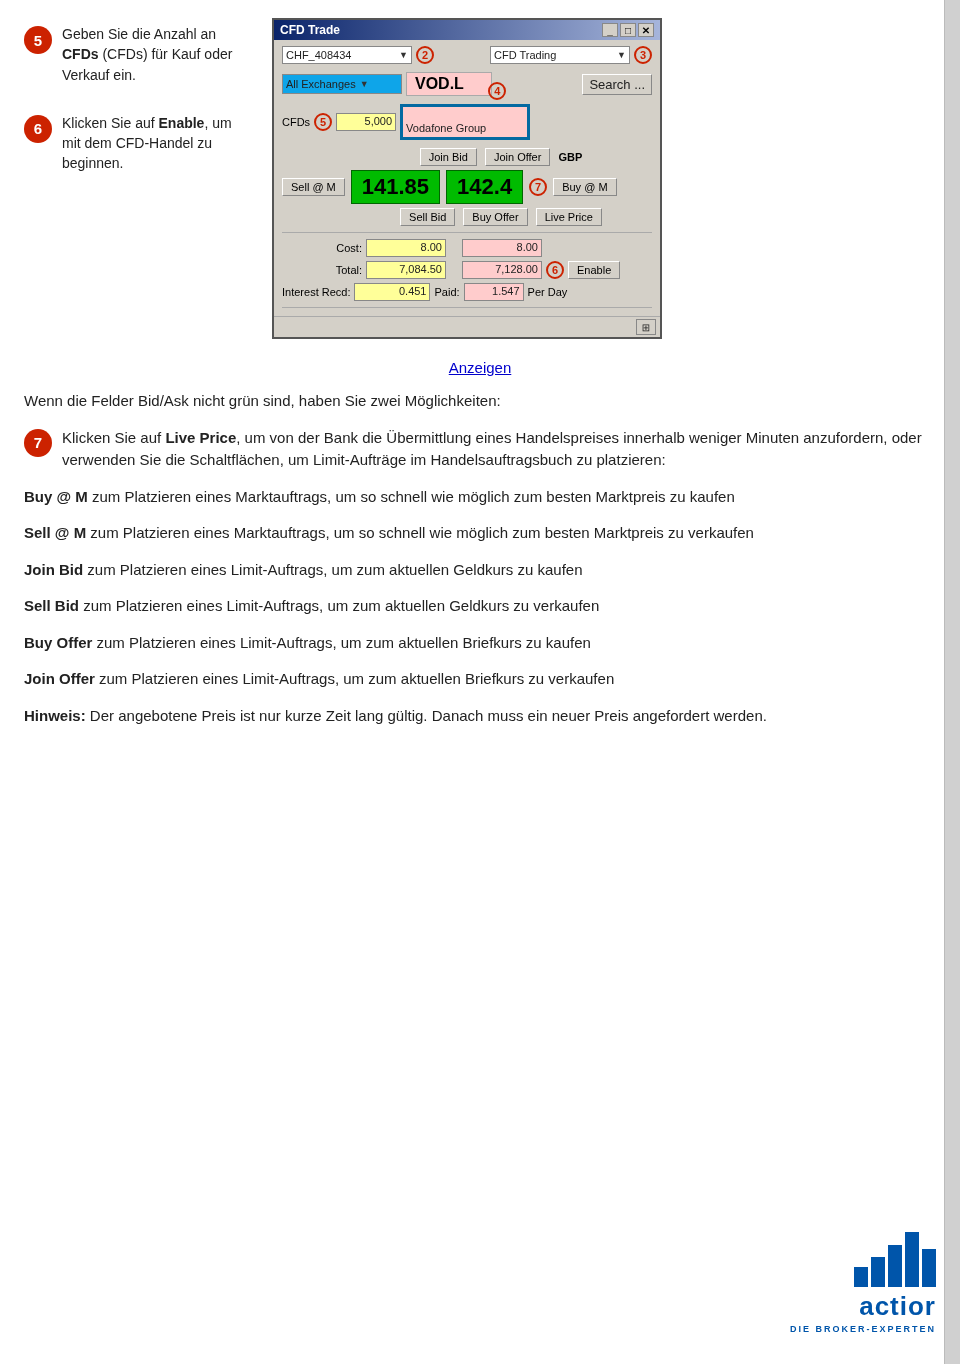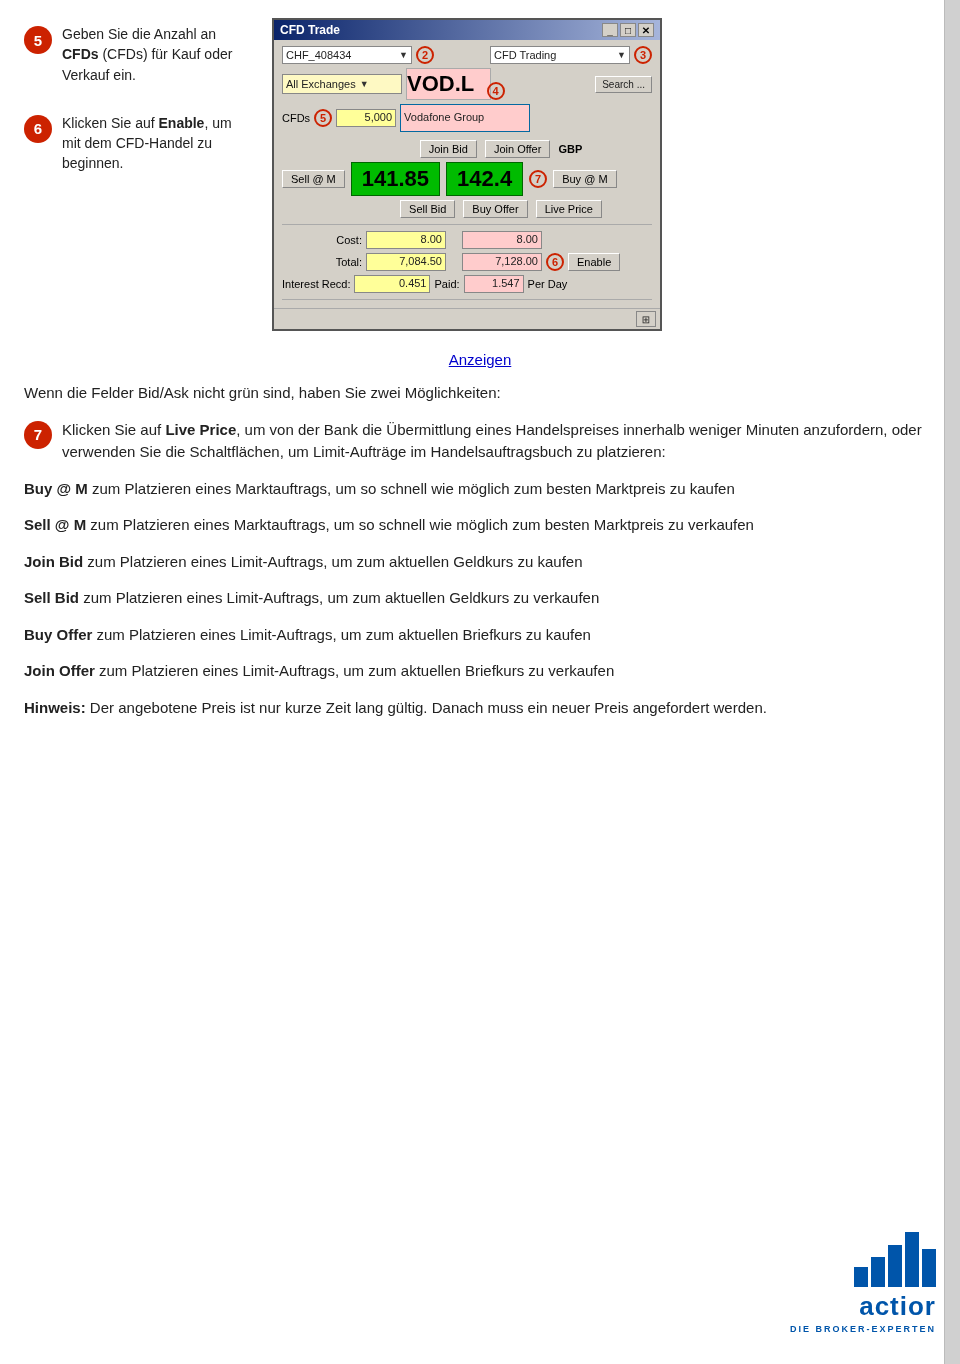--- a/index.html
+++ b/index.html
@@ -111,23 +111,23 @@
 
     .cfd-row {
       display: flex;
       flex-direction: row;
       align-items: center;
       gap: 4px;
     }
 
     .cfd-input {
       background: white;
-      border: 1px solid #0369a1;
+      border: 3px solid #0369a1;
       height: 28px;
-      padding: 6px 3px;
+      padding: 15px 3px;
       font-size: 11px;
       font-family: Tahoma, Arial;
     }
 
     .cfd-dropdown {
       background: white;
       border: 1px solid #888;
       height: 18px;
       padding: 1px 3px;
       font-size: 11px;
@@ -158,24 +158,24 @@
       font-weight: bold;
       display: flex;
       align-items: center;
       justify-content: center;
       flex-shrink: 0;
     }
 
     .vod-display {
       background: #ffcccc;
       border: 1px solid #aaa;
-      font-size: 22px;
-      font-weight: bold;
-      font-family: Tahoma, Arial;
-      padding: 2px 0;
+      font-size: 16px;
+      font-weight: bold;
+      font-family: Tahoma, Arial;
+      padding: 2px 8px;
       color: #000;
       flex: 1;
     }
 
     .cfd-btn {
       background: #d4d0c8;
       border-top: 1px solid #fff;
       border-left: 1px solid #fff;
       border-bottom: 1px solid #888;
       border-right: 1px solid #888;
@@ -347,28 +347,28 @@
       background: #d0d0d0;
       border-left: 1px solid #bbb;
     }
 
     .search-btn {
       background: #d4d0c8;
       border-top: 1px solid #fff;
       border-left: 1px solid #fff;
       border-bottom: 1px solid #888;
       border-right: 1px solid #888;
-      font-size: 10px;
+      font-size: 13px;
       font-family: Tahoma, Arial;
       padding: 2px 6px;
       cursor: pointer;
     }
 
     .all-exchanges-dropdown {
-      background: #fef9c3;
+      background: #0ea5e9;
       border: 1px solid #888;
       height: 20px;
       padding: 1px 3px;
       font-size: 11px;
       font-family: Tahoma, Arial;
       display: flex;
       align-items: center;
       gap: 4px;
       width: 120px;
     }

